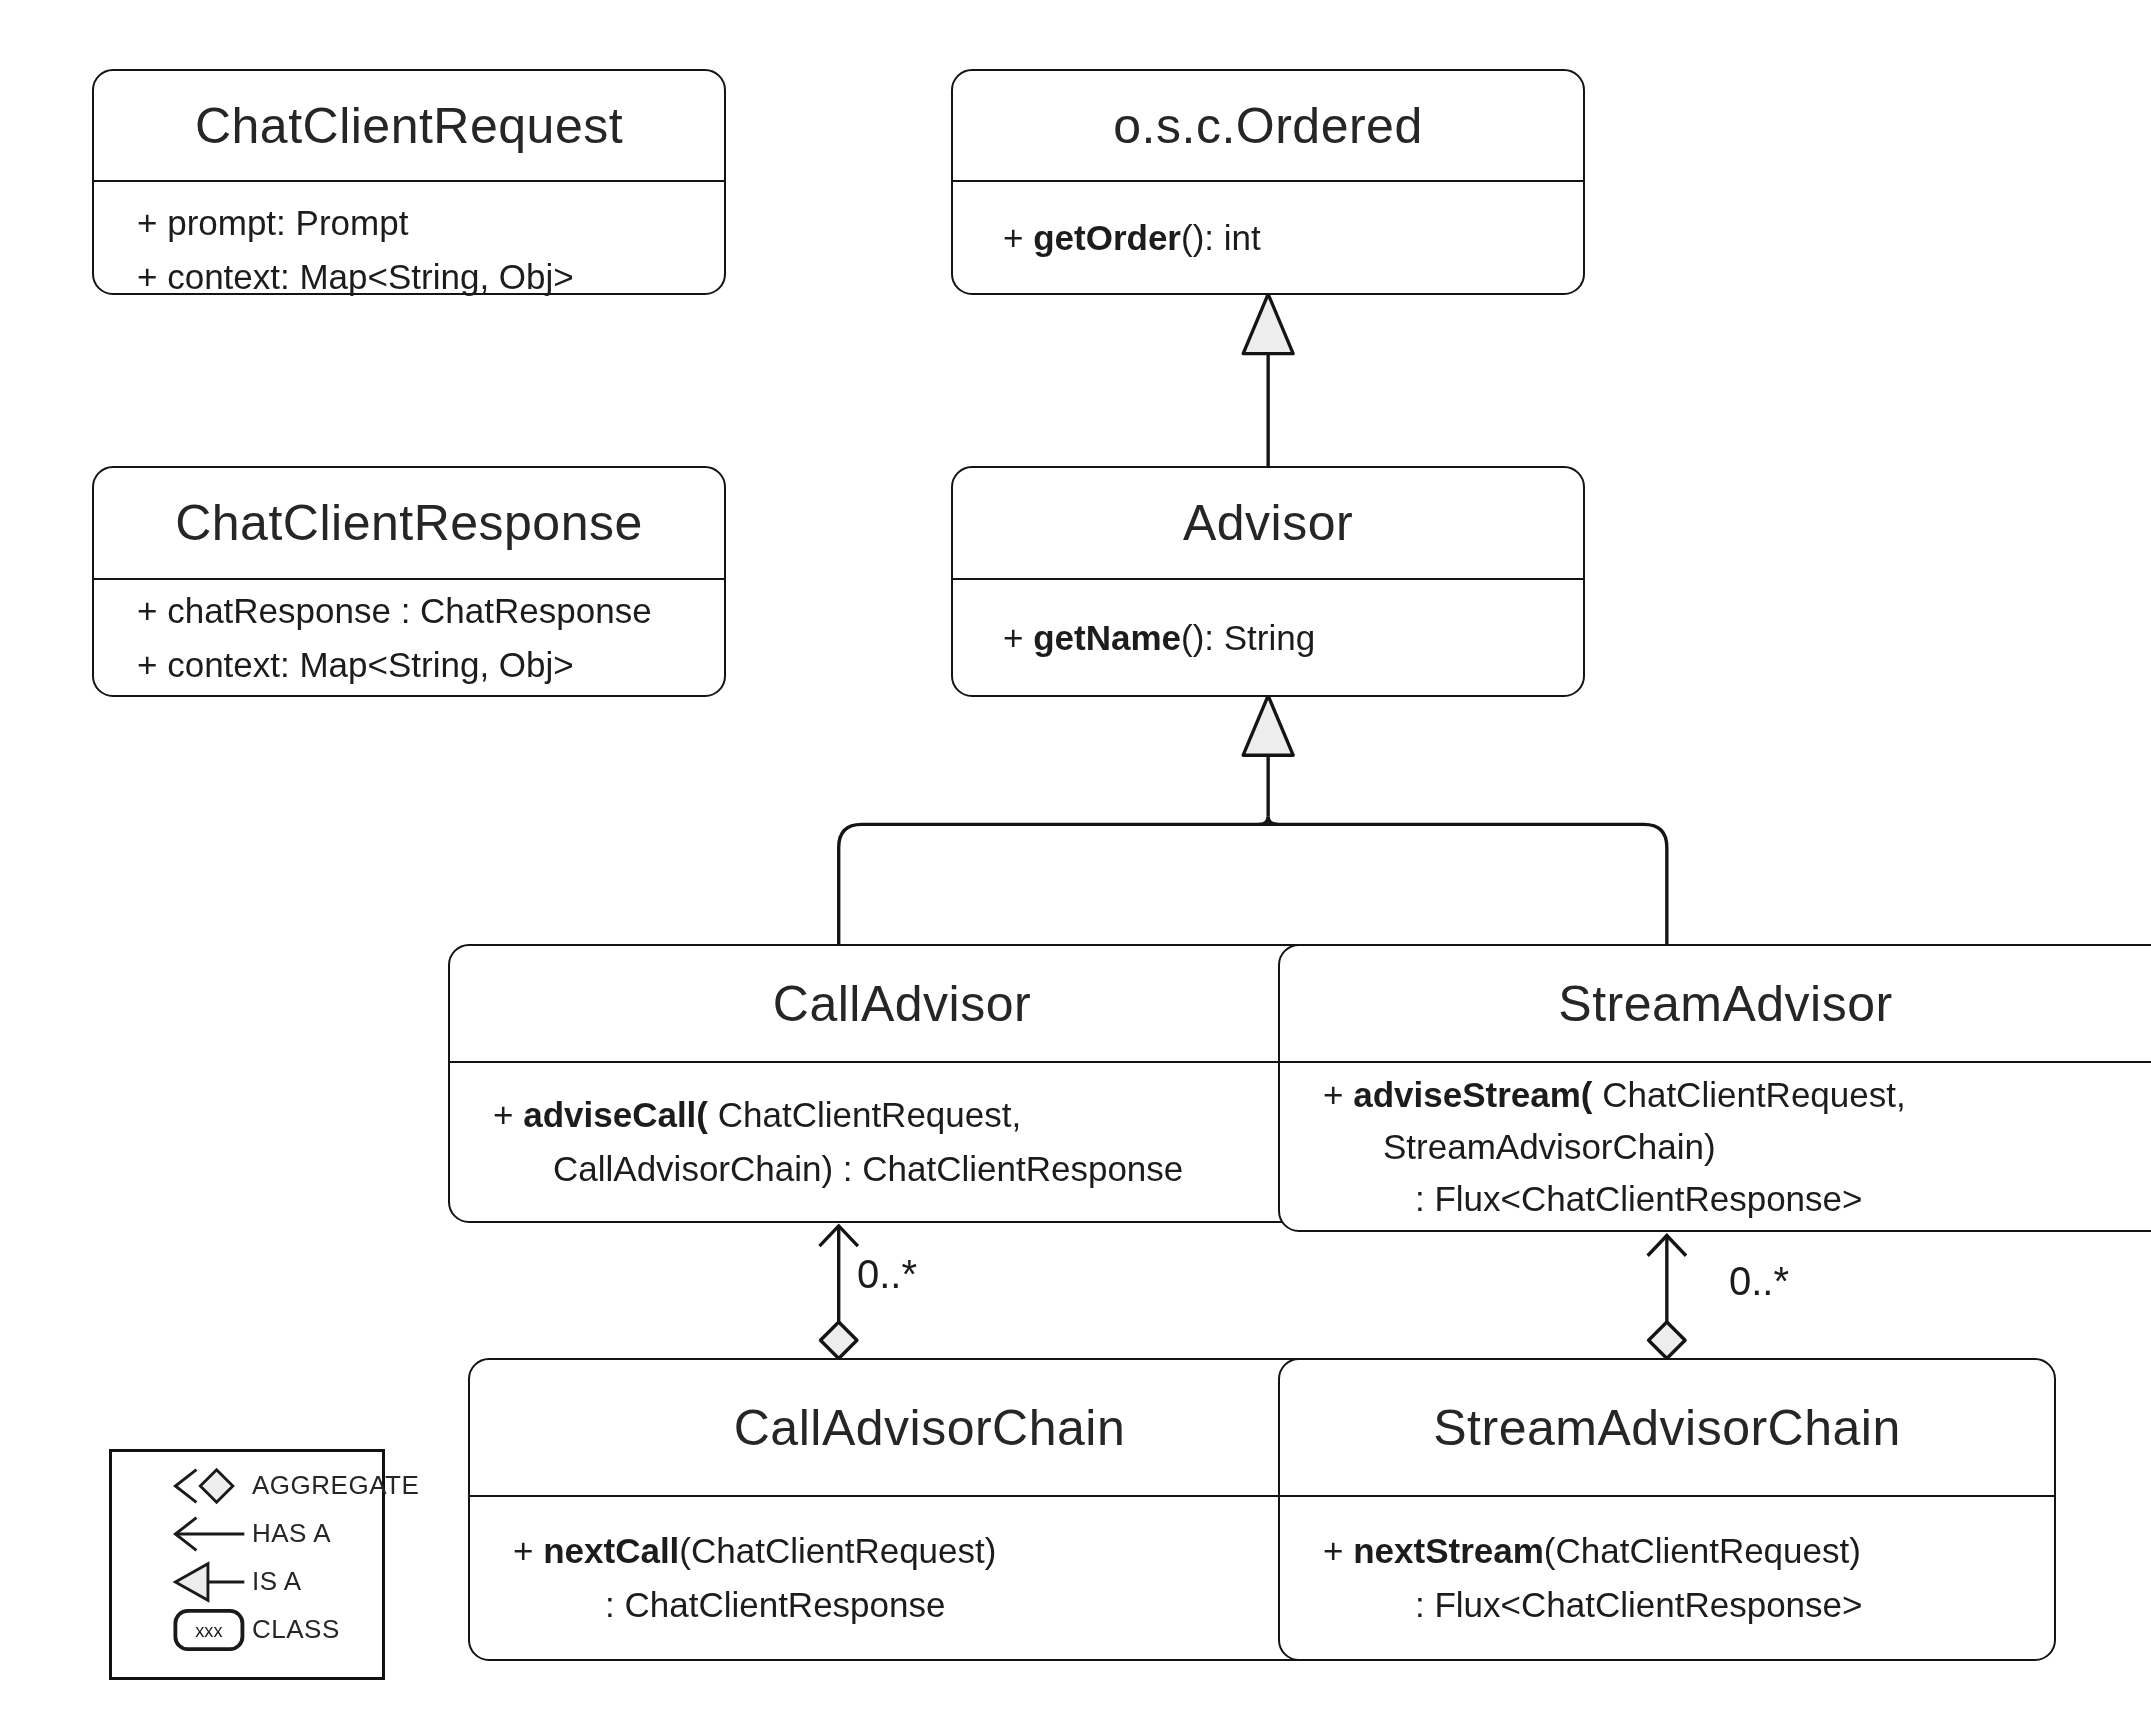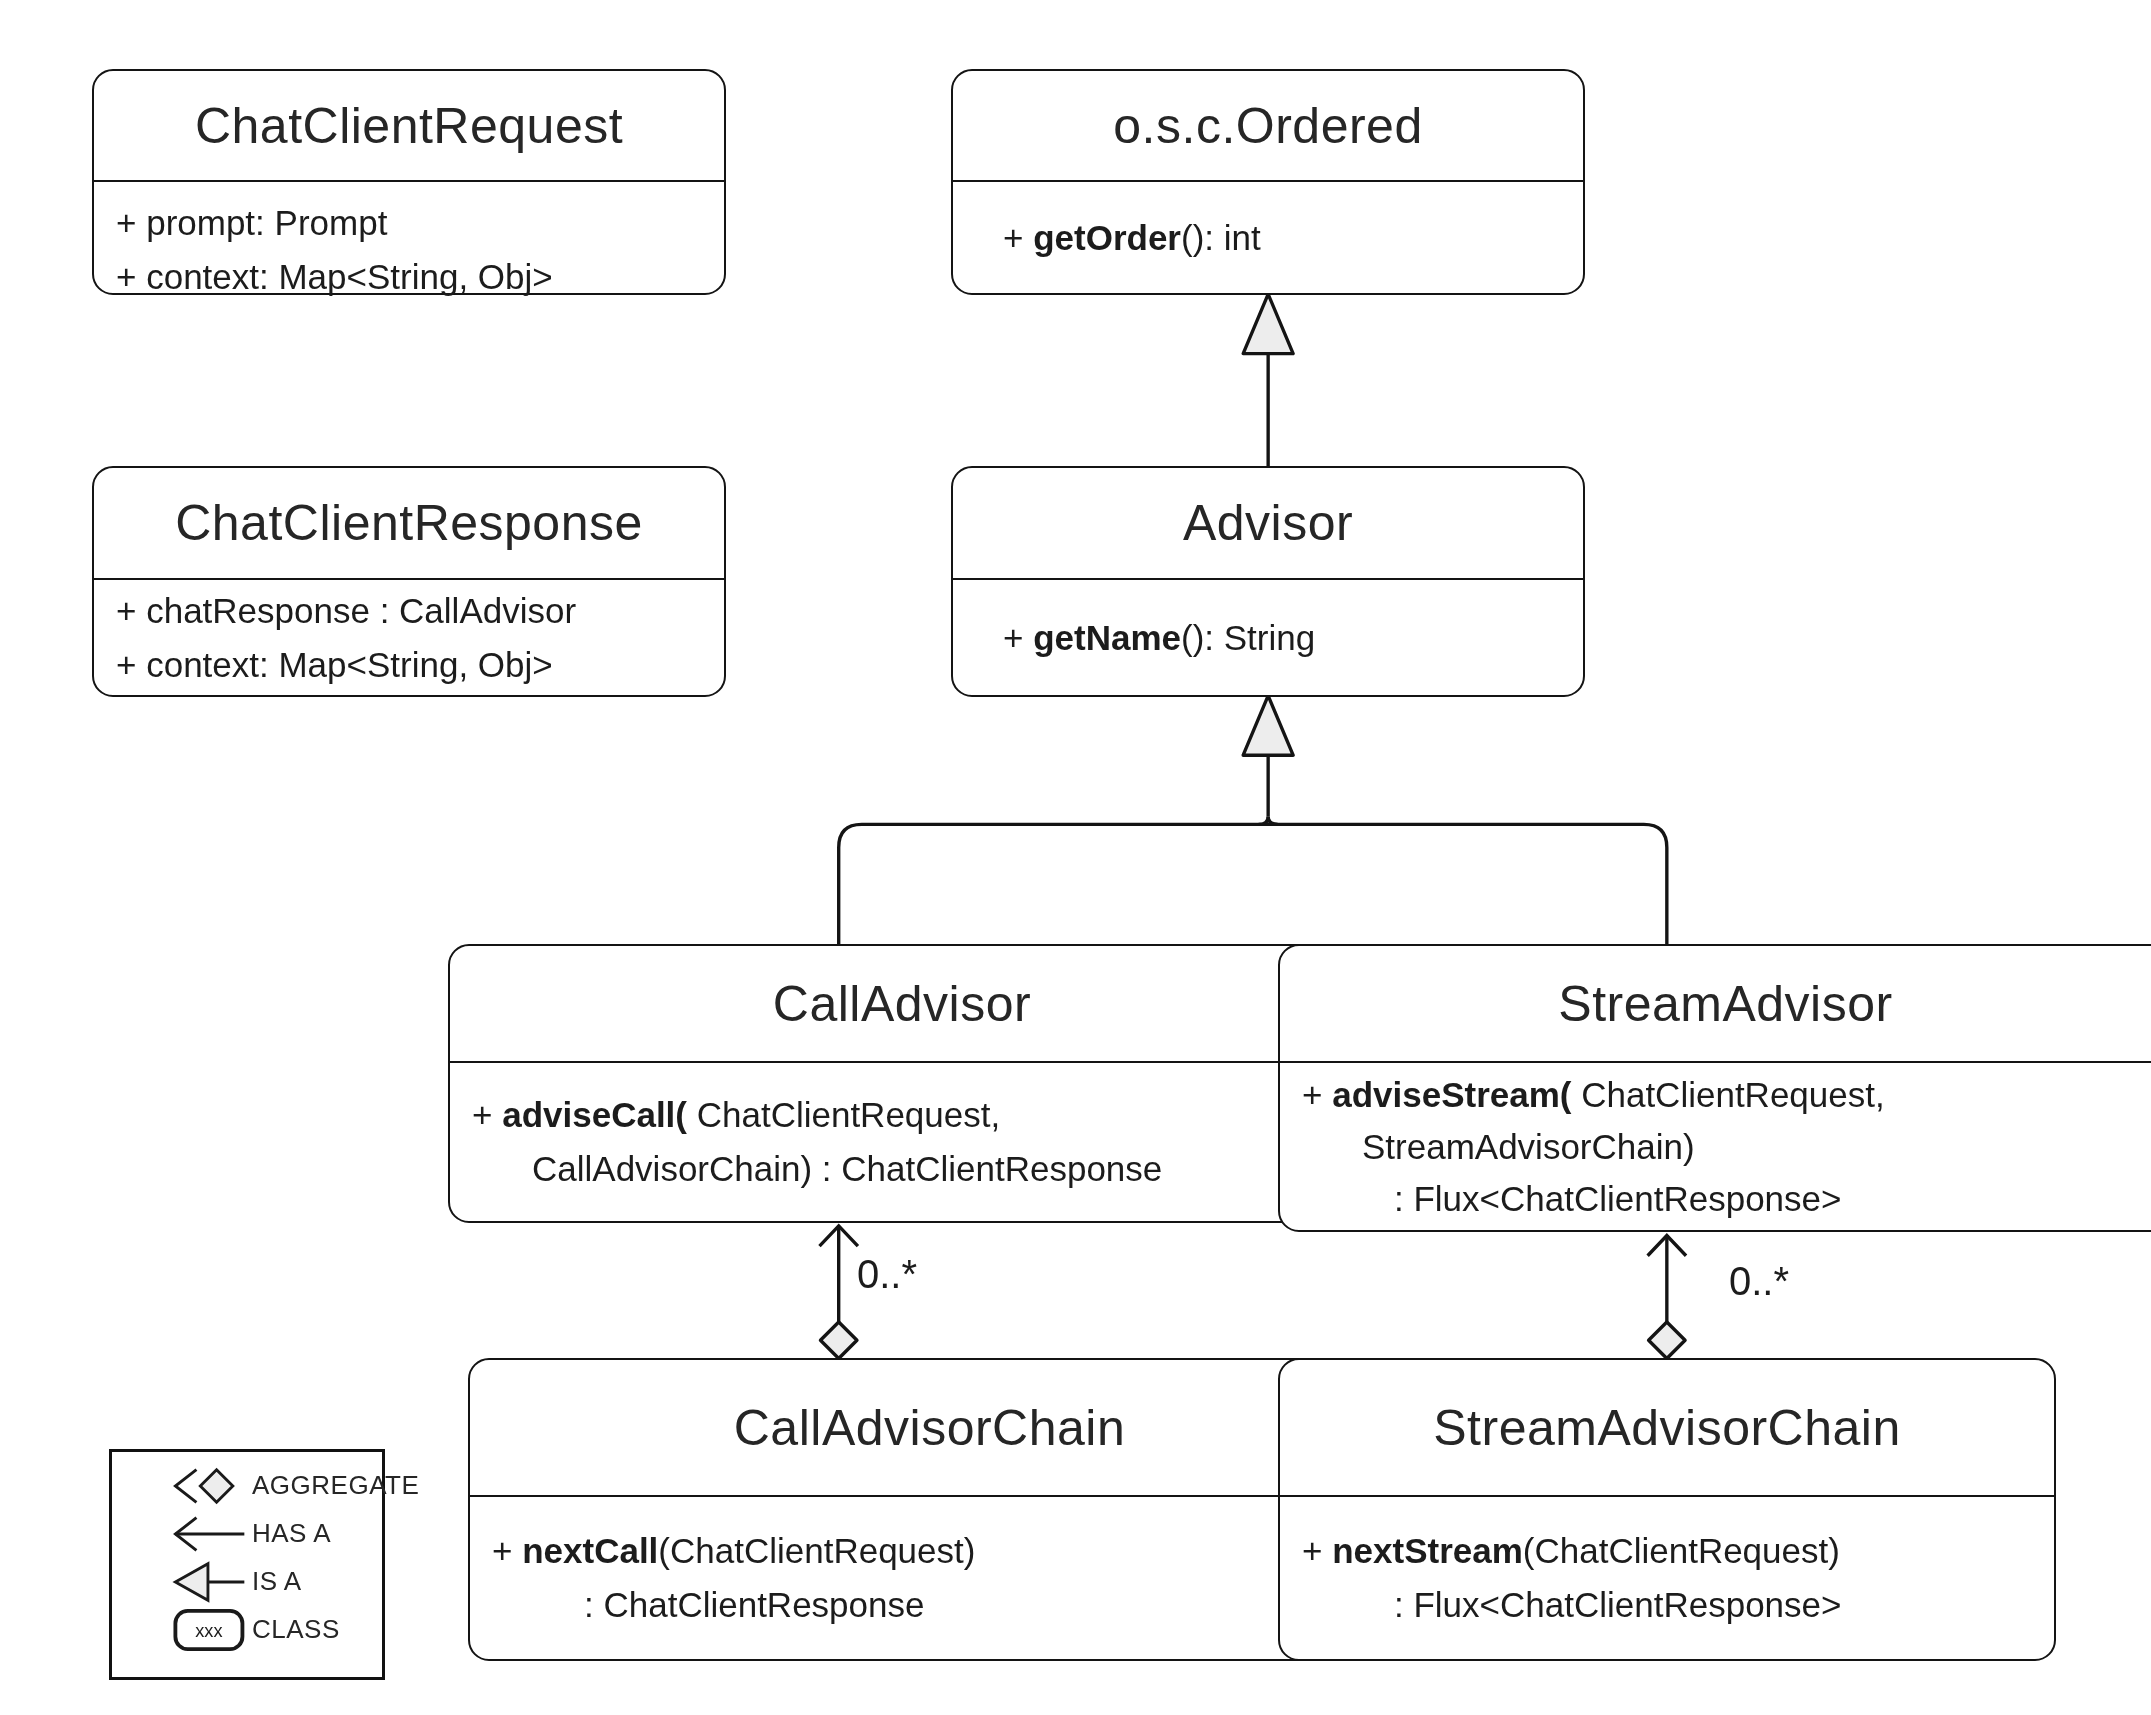--- a/index.html
+++ b/index.html
@@ -40,21 +40,21 @@
     flex: 1;
     display: flex;
     flex-direction: column;
     justify-content: center;
     font-size: 35px;
     line-height: 54px;
     color: #1c1c1c;
   }
   .mline { white-space: pre; }
   .mline b { font-weight: 700; }
-  .pad30 .body { padding-left: 22px; padding-right: 7.7px; }
+  .pad30 .body { padding-left: 43px; padding-right: 7.7px; }
   .pad40 .body { padding-left: 50px; padding-right: 7.7px; }
   .ind1 { margin-left: 60px; }
   .ind2 { margin-left: 92px; }
   .mult {
     position: absolute;
     font-size: 40px;
     color: #1c1c1c;
   }
   #legend {
     position: absolute;
@@ -122,21 +122,21 @@
   <div class="cls pad40" style="left:951px; top:69px; width:634px; height:226px;">
     <div class="title" style="flex:0 0 111px;">o.s.c.Ordered</div>
     <div class="body">
       <div class="mline"><span>+ </span><b>getOrder</b><span>(): int</span></div>
     </div>
   </div>
 
   <div class="cls pad30" style="left:92px; top:466px; width:634px; height:231px;">
     <div class="title" style="flex:0 0 112px;">ChatClientResponse</div>
     <div class="body">
-      <div class="mline">+ chatResponse : CallAdvisor</div>
+      <div class="mline">+ chatResponse : ChatResponse</div>
       <div class="mline">+ context: Map&lt;String, Obj&gt;</div>
     </div>
   </div>
 
   <div class="cls pad40" style="left:951px; top:466px; width:634px; height:231px;">
     <div class="title" style="flex:0 0 112px;">Advisor</div>
     <div class="body">
       <div class="mline"><span>+ </span><b>getName</b><span>(): String</span></div>
     </div>
   </div>

